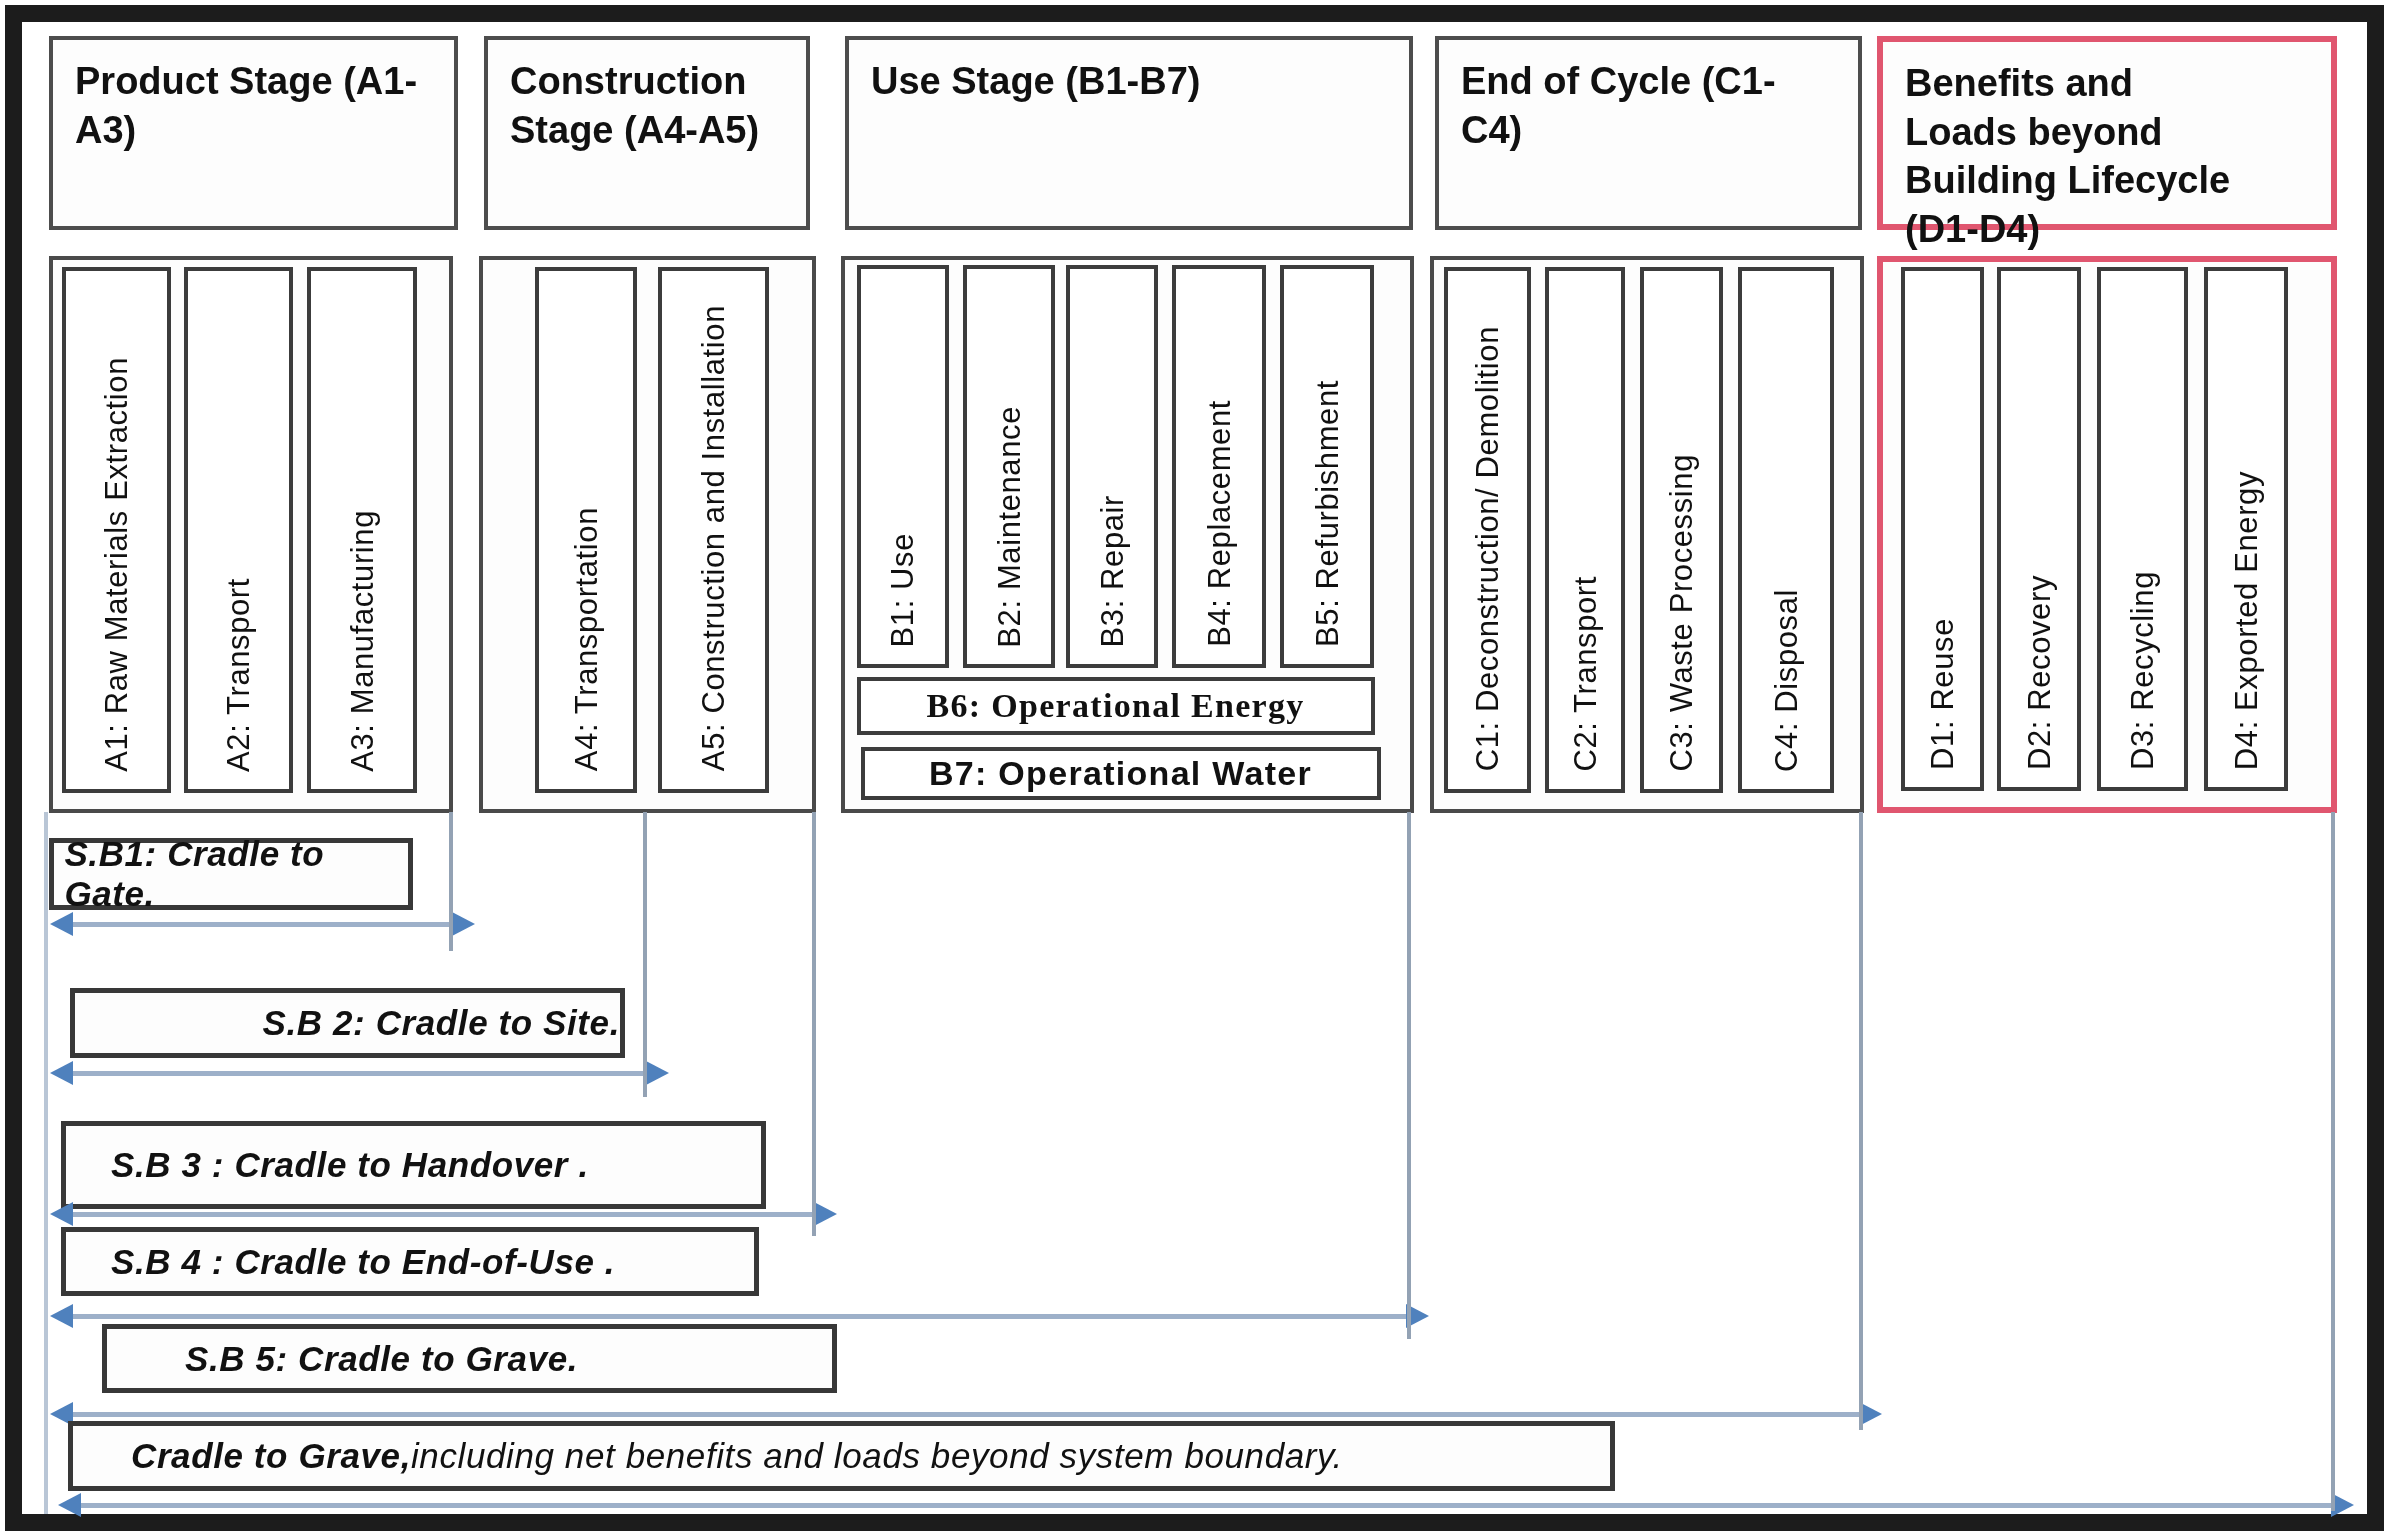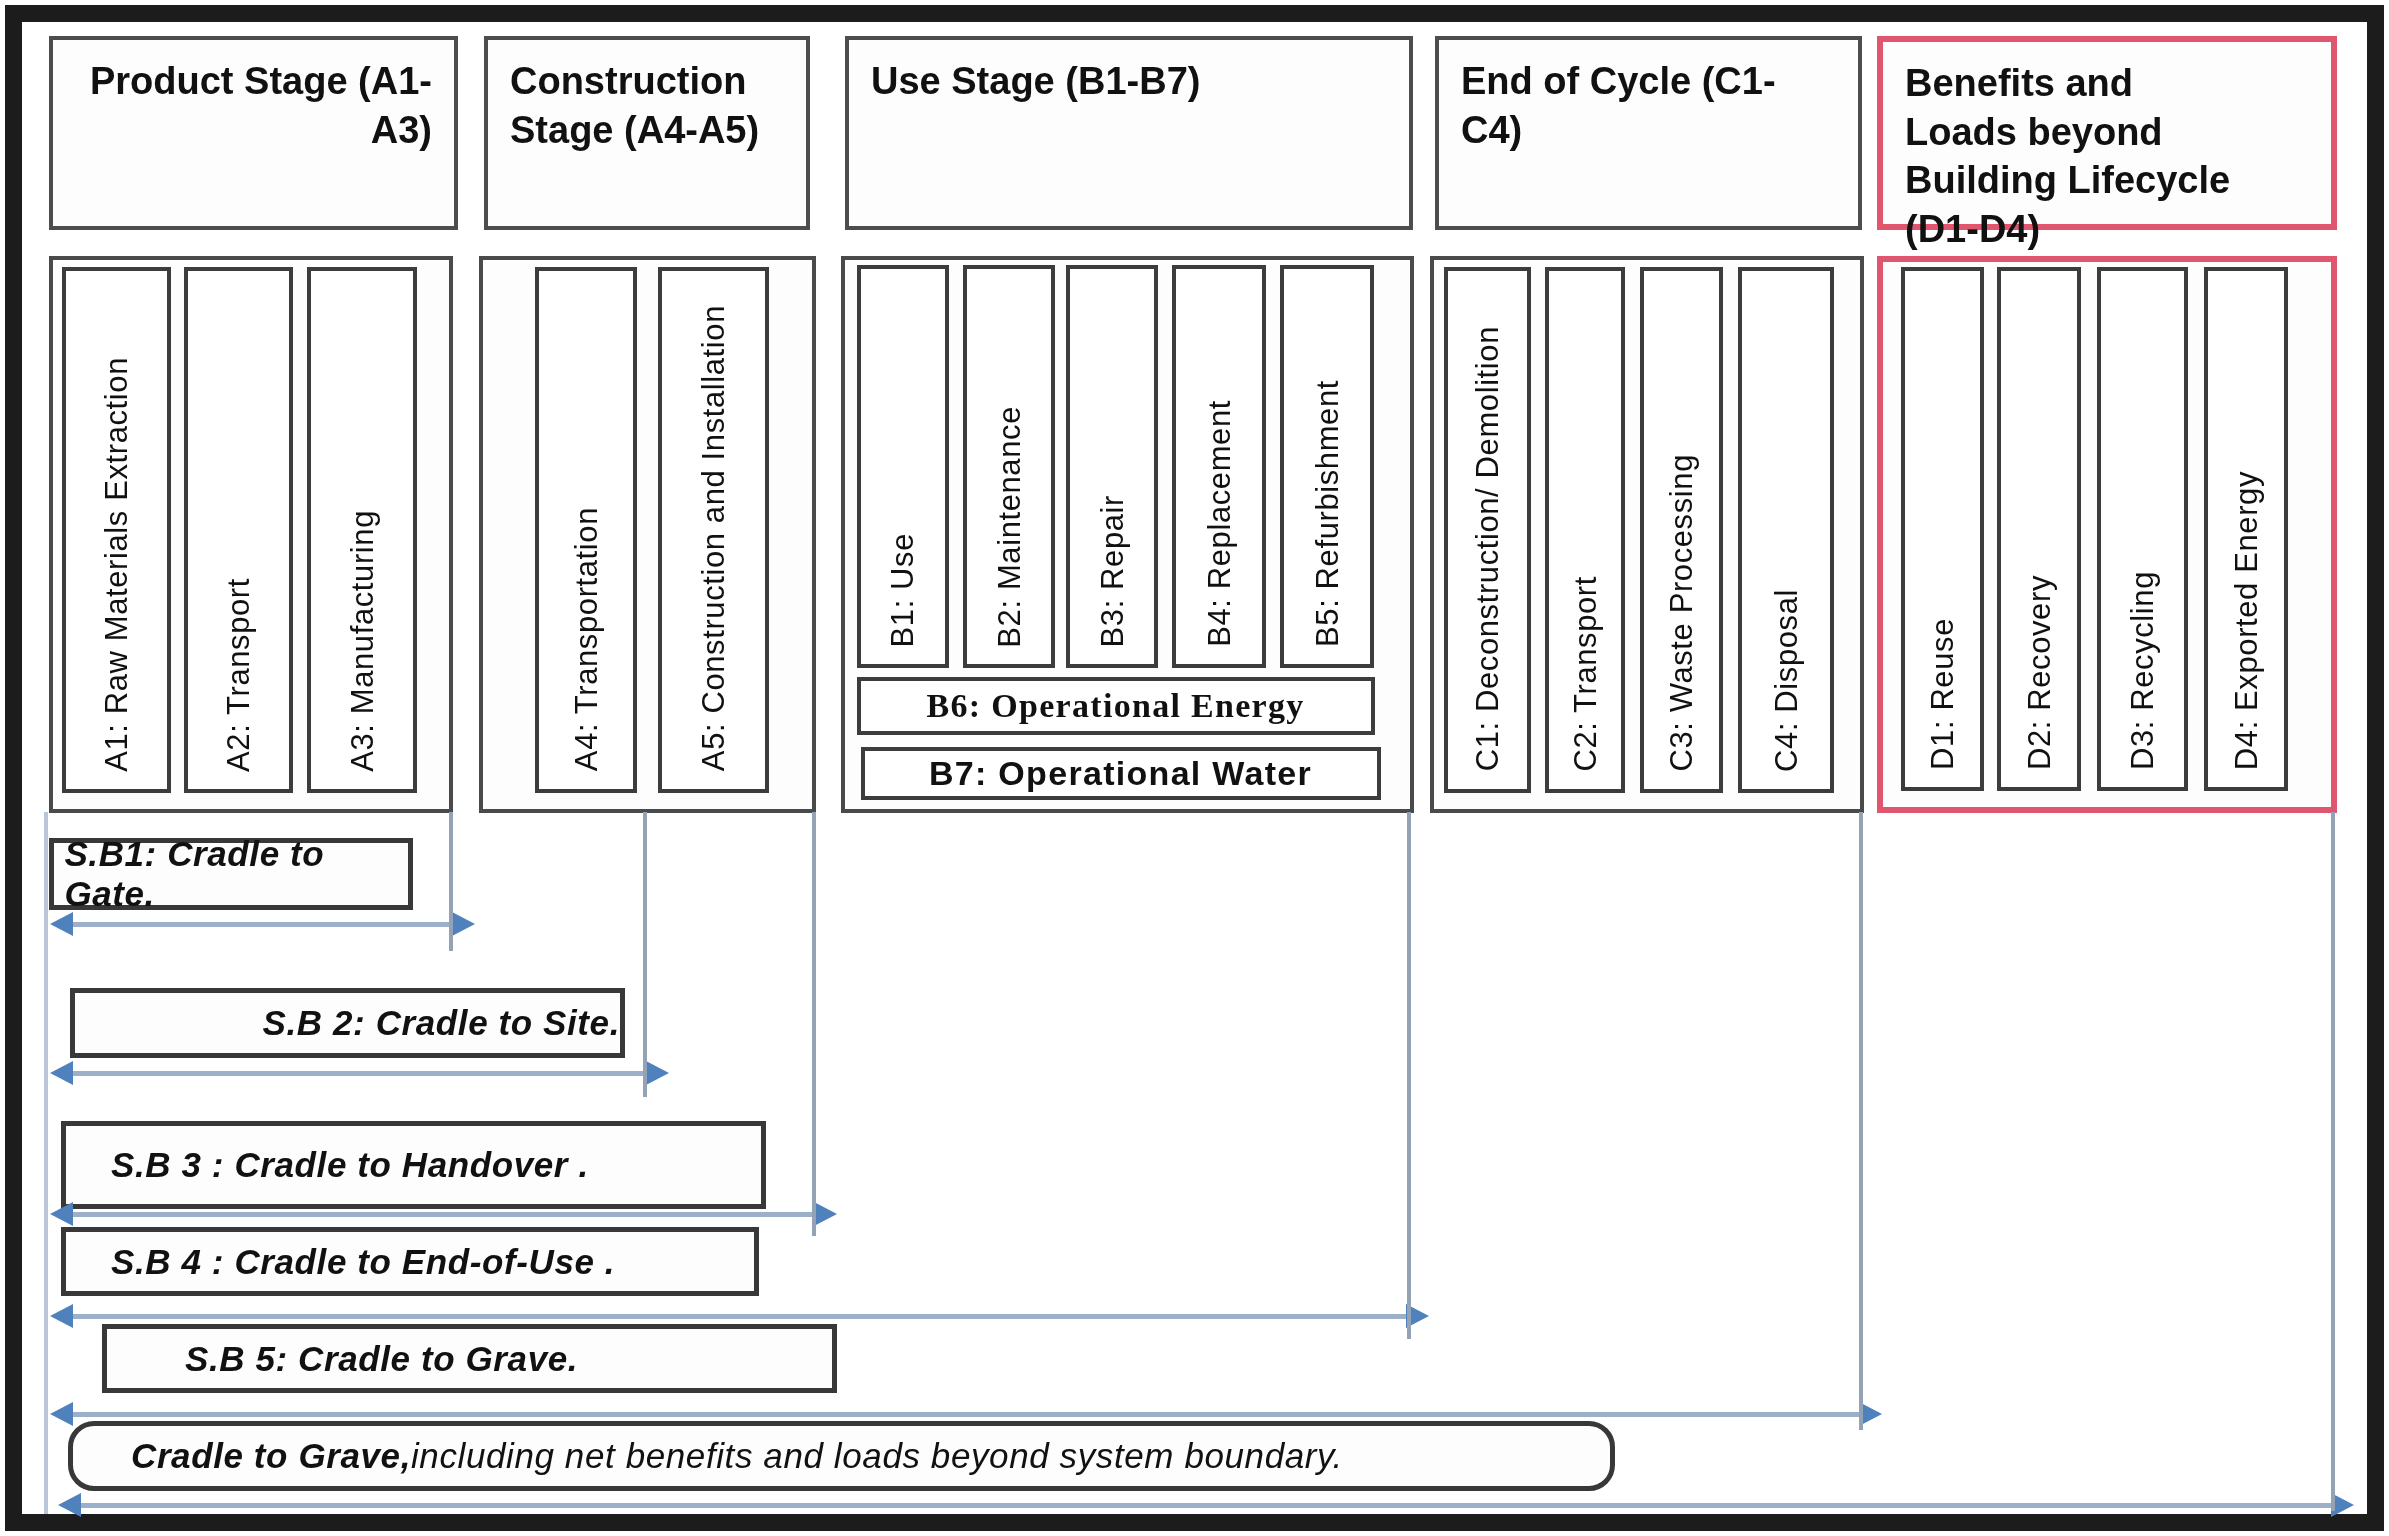--- a/index.html
+++ b/index.html
@@ -48,21 +48,21 @@
   .connector{position:absolute;width:3.9px;background:var(--connector-line);}
   .spine{position:absolute;width:3.9px;background:#b9c6d6;}
 </style>
 </head>
 <body>
 
 <div id="canvas">
 
   <div class="outer-frame"></div>
 
-  <div class="stage-header" style="left:49px;width:409px;text-align:right;">
+  <div class="stage-header" style="left:49px;width:409px;">
     <span>Product Stage (A1-A3)</span>
   </div>
   <div class="stage-header" style="left:484px;width:326px;">
     <span>Construction Stage (A4-A5)</span>
   </div>
   <div class="stage-header" style="left:845px;width:568px;">
     <span>Use Stage (B1-B7)</span>
   </div>
   <div class="stage-header" style="left:1435px;width:427px;">
     <span>End of Cycle (C1-C4)</span>
@@ -164,21 +164,21 @@
   <div class="sb-box" style="left:61px;top:1227px;width:698px;height:69px;padding-left:45px;">
     <span>S.B 4 : Cradle to End-of-Use .</span>
   </div>
   <div class="arrow" style="left:72px;top:1314px;width:1335px;"></div>
 
   <div class="sb-box" style="left:60px;top:1324px;width:735px;height:69px;padding-left:78px;margin-left:42px;">
     <span>S.B 5: Cradle to Grave.</span>
   </div>
   <div class="arrow" style="left:72px;top:1412px;width:1788px;"></div>
 
-  <div class="sb-box" style="left:68px;top:1421px;width:1547px;height:70px;padding-left:58px;border-radius:26px;">
+  <div class="sb-box" style="left:68px;top:1421px;width:1547px;height:70px;padding-left:58px;">
     <span>Cradle to Grave,</span>
       <span class="light"> including net benefits and loads beyond system boundary.</span>
   </div>
   <div class="arrow" style="left:80px;top:1503px;width:2252px;"></div>
 
   <div class="spine" style="left:44px;top:812px;height:702px;"></div>
   <div class="connector" style="left:449px;top:812px;height:139px;"></div>
   <div class="connector" style="left:643px;top:812px;height:285px;"></div>
   <div class="connector" style="left:812px;top:812px;height:424px;"></div>
   <div class="connector" style="left:1407px;top:812px;height:527px;"></div>

